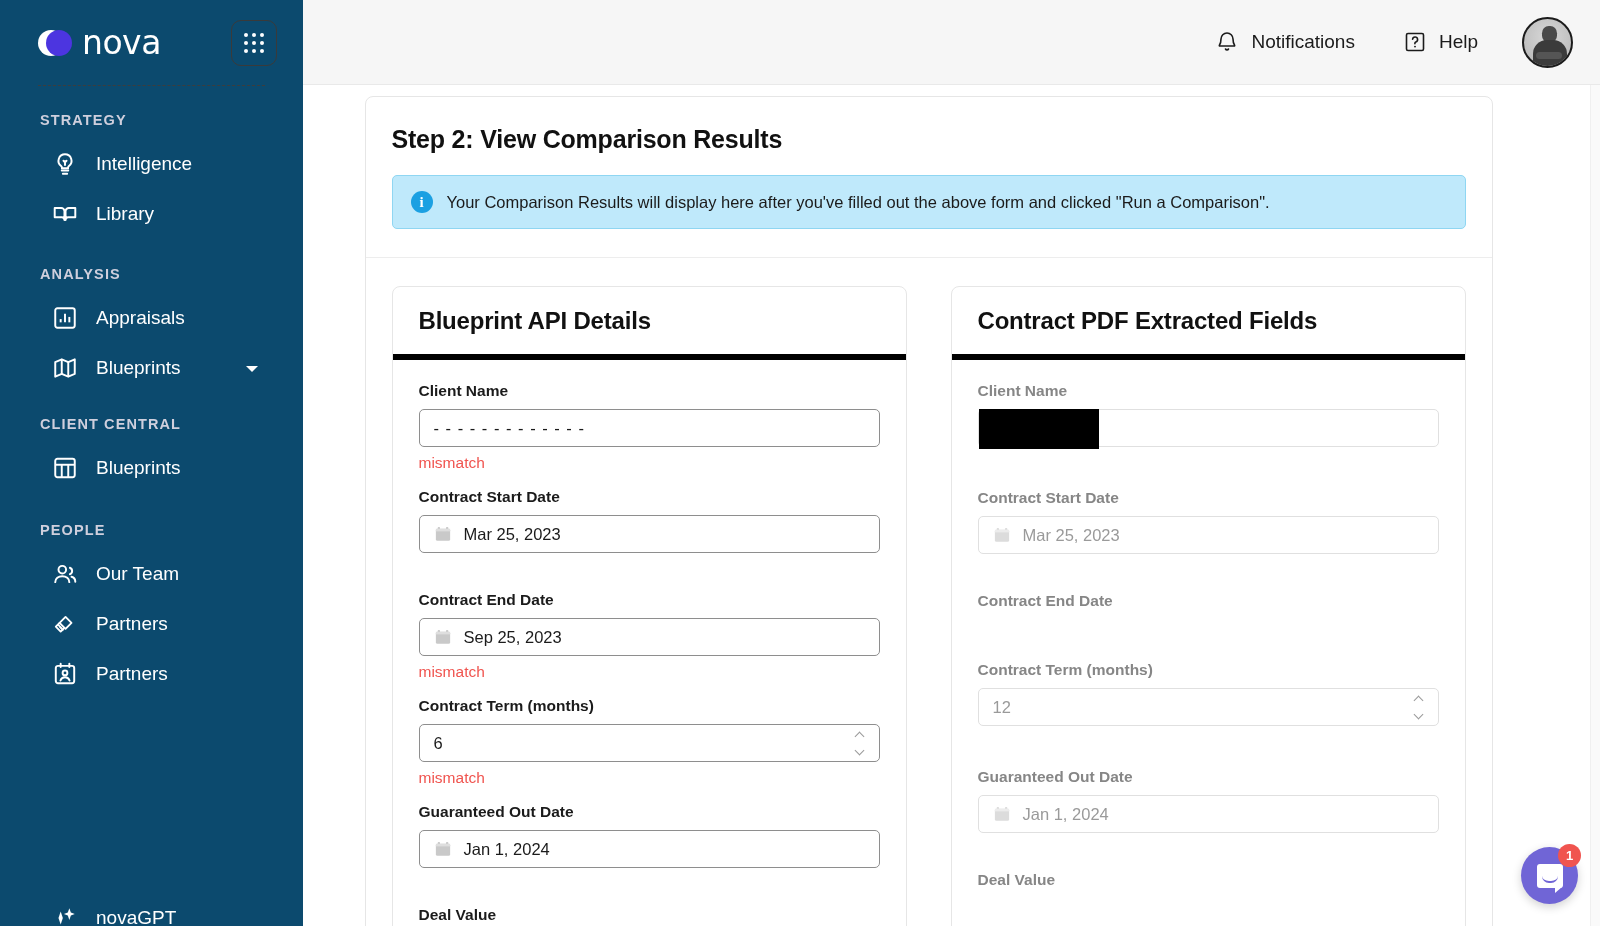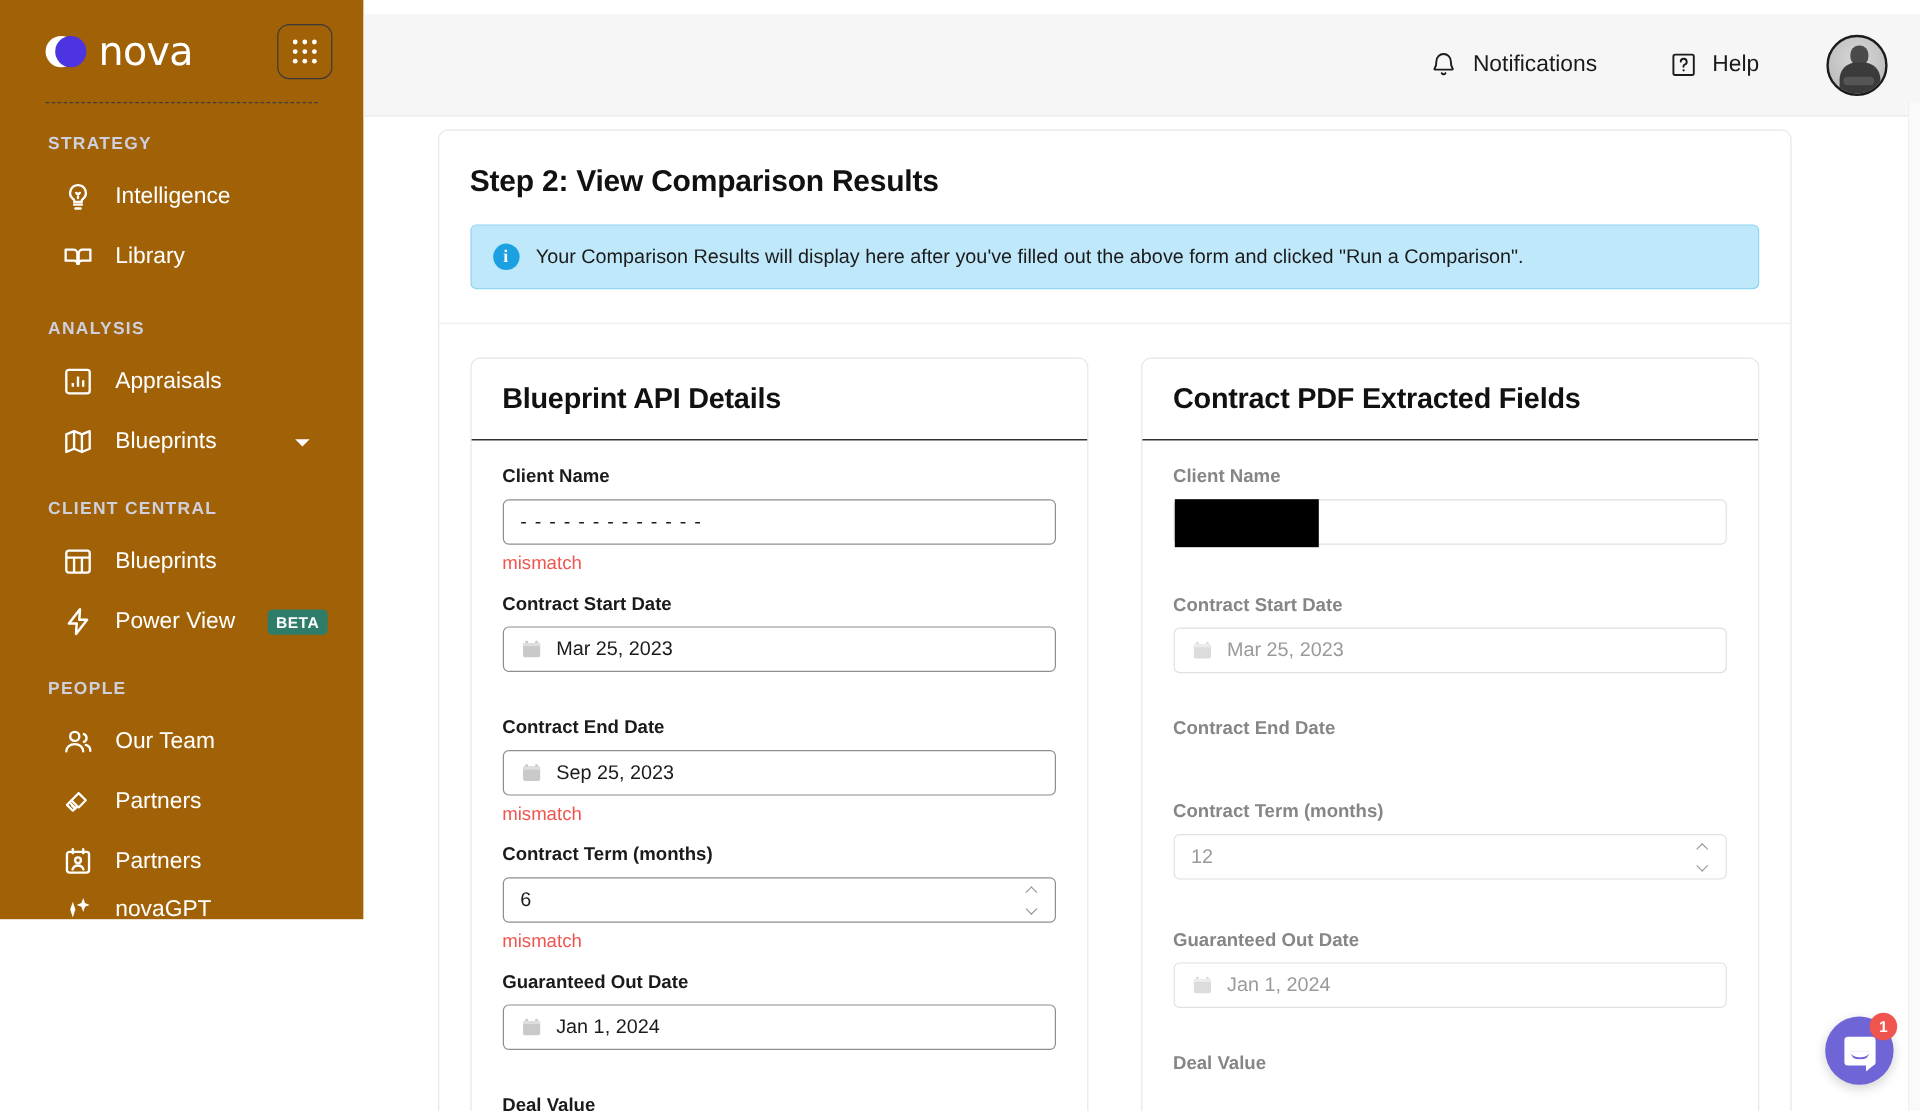--- a/index.html
+++ b/index.html
@@ -6,22 +6,22 @@
   html, body {
     width: 1600px; height: 926px;
     font-family: "Liberation Sans", sans-serif;
     background: #ffffff;
     overflow: hidden;
   }
   .app { position: relative; width: 1600px; height: 926px; display: flex; }
 
   
   .sidebar {
-    width: 303px; height: 766px;
-    background: #a16207;
+    width: 303px; height: 926px;
+    background: #0c4a6e;
     flex: 0 0 303px;
     position: relative;
     overflow: hidden;
   }
   .sb-top {
     height: 85px;
     display: flex; align-items: center;
     padding: 0 26px 0 38px;
     justify-content: space-between;
   }
@@ -86,21 +86,21 @@
 
   
   .main {
     flex: 1 1 auto; height: 926px; position: relative;
     background: #ffffff; overflow: hidden;
   }
   .topbar {
     height: 85px; background: #f6f6f6;
     border-bottom: 1px solid #e9e9e9;
     display: flex; align-items: center; justify-content: flex-end;
-    padding-right: 27px; gap: 12px; margin-top: 12px;
+    padding-right: 27px; gap: 0;
   }
   .tb-item {
     display: flex; align-items: center; gap: 12px;
     font-size: 19px; color: #1b1b1b; cursor: pointer;
     margin-left: 48px;
   }
   .tb-ico { width: 24px; height: 24px; display:block; }
   .tb-ico svg { width: 24px; height: 24px; display: block; }
   .avatar {
     width: 51px; height: 51px; border-radius: 50%;
@@ -164,21 +164,21 @@
   }
 
   .panel {
     flex: 1 1 0; min-width: 0;
     border: 1px solid #e6e6e6;
     border-radius: 8px;
     background: #ffffff;
   }
   .panel-head {
     padding: 20px 26px 19px 26px;
-    border-bottom: 1px solid #000000;
+    border-bottom: 6px solid #000000;
   }
   .panel-title {
     font-size: 24px; font-weight: 700; color: #111111;
     letter-spacing: -0.2px;
   }
   .panel-body { padding: 22px 26px 0 26px; }
 
   .field { margin-bottom: 0; }
   .field-label {
     font-size: 15.5px; font-weight: 700; color: #1b1b1b;
@@ -354,29 +354,20 @@
           <svg viewBox="0 0 24 24" fill="none" stroke="currentColor" stroke-width="1.8">
             <rect x="3" y="3.5" width="18" height="17" rx="2"></rect>
             <line x1="3" y1="9" x2="21" y2="9"></line>
               <line x1="9" y1="9" x2="9" y2="20.5"></line>
               <line x1="15" y1="9" x2="15" y2="20.5"></line>
           </svg>
         </span>
         <span class="lbl">Blueprints</span>
       </div>
       <div class="sb-spacer-sm"></div>
-      <div class="sb-item">
-        <span class="sb-ico">
-          <svg viewBox="0 0 24 24" fill="none" stroke="currentColor" stroke-width="1.9" stroke-linejoin="round">
-            <path d="M13.5 2.5 5 13.5h6L10.5 21.5 19 10.5h-6z"></path>
-          </svg>
-        </span>
-        <span class="lbl">Power View</span>
-        <span class="beta">BETA</span>
-      </div>
     </div>
 
     <div class="sb-group">
       <div class="sb-section">PEOPLE</div>
       <div class="sb-hdr-gap"></div>
       <div class="sb-item">
         <span class="sb-ico">
           <svg viewBox="0 0 24 24" fill="none" stroke="currentColor" stroke-width="1.8" stroke-linecap="round">
             <circle cx="9.5" cy="8" r="3.5"></circle>
             <path d="M3 19.5c0-3.3 2.9-5.5 6.5-5.5s6.5 2.2 6.5 5.5"></path>

